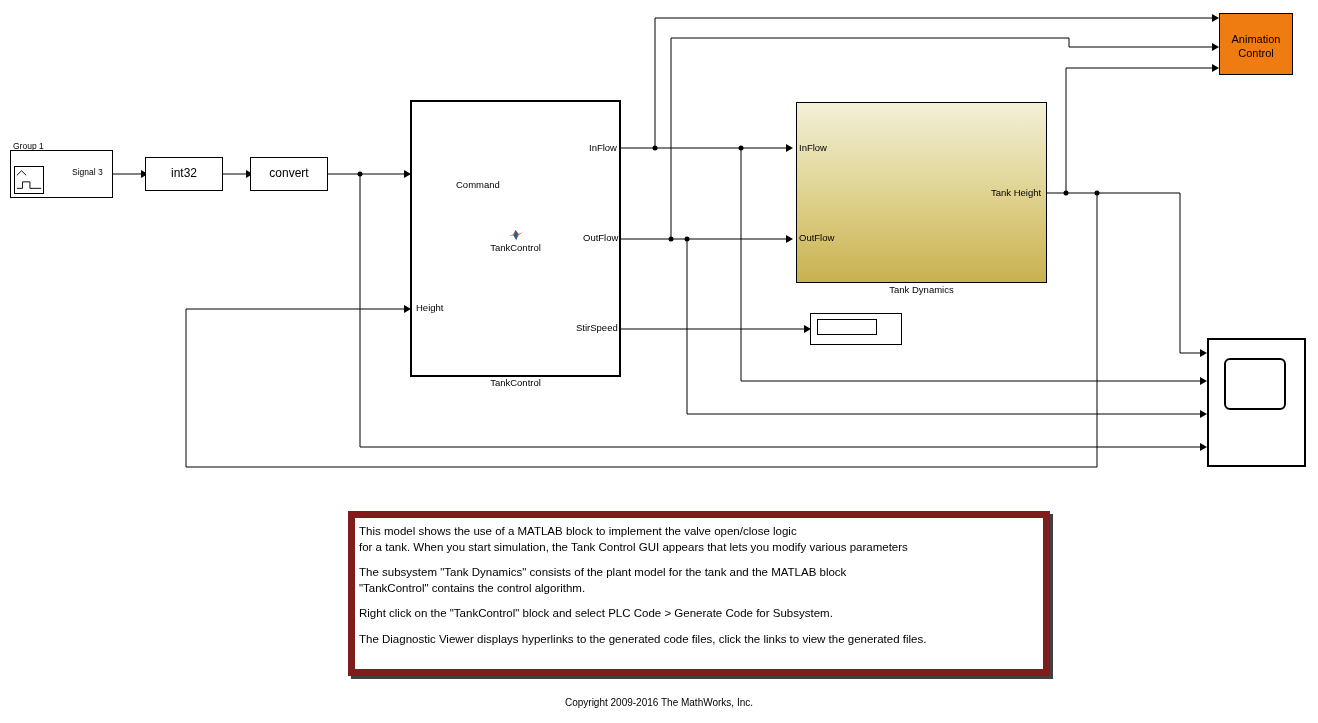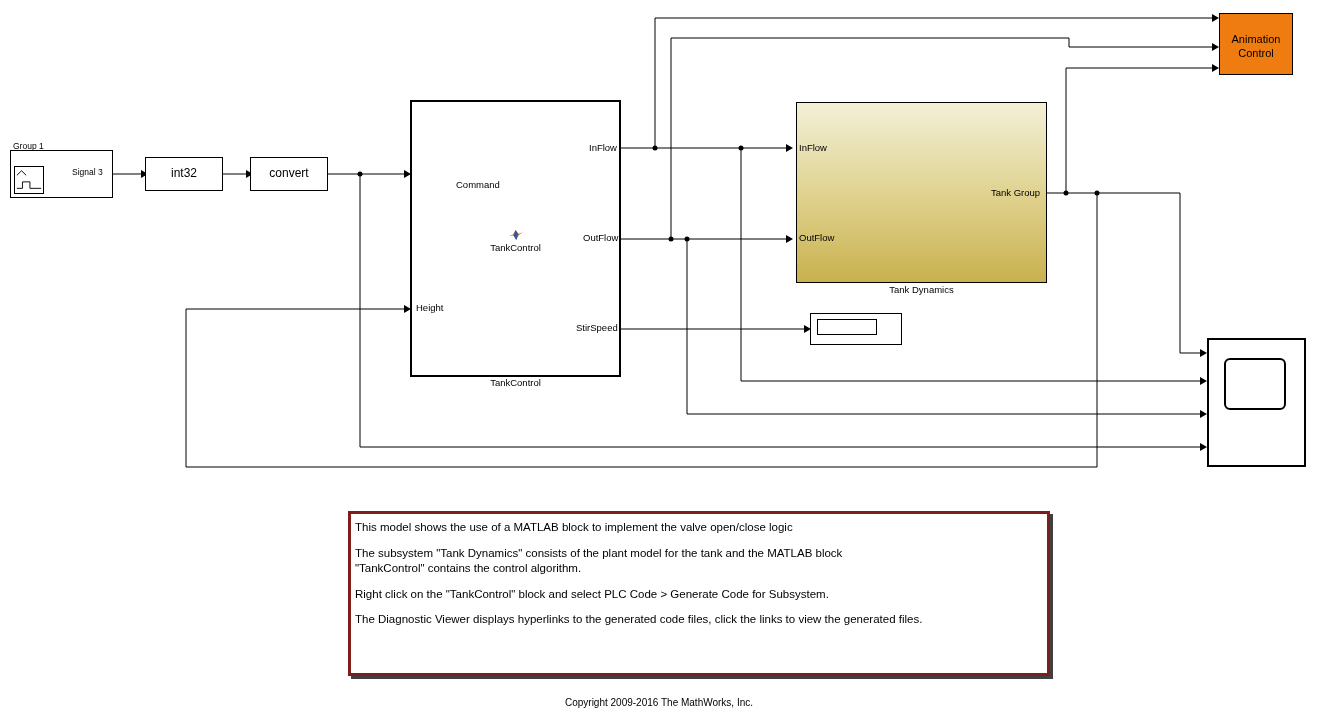--- a/index.html
+++ b/index.html
@@ -188,21 +188,21 @@
     background: #ffffff;
   }
   
   #annotation-box {
     position: absolute;
     left: 348px;
     top: 511px;
     width: 702px;
     height: 165px;
     background: #ffffff;
-    border: 3px solid #7f1d1d;
+    border: 7px solid #7f1d1d;
     box-sizing: border-box;
     box-shadow: 3px 3px 0 rgba(0,0,0,0.75);
     padding: 6px 4px 4px 4px;
   }
   #annotation-box p {
     margin: 0;
     font-size: 11.5px;
     line-height: 1.35;
     color: #000000;
     white-space: pre-wrap;
@@ -332,36 +332,37 @@
   <div class="lbl" id="tc-port-command">Command</div>
   <div class="lbl" id="tc-port-height">Height</div>
   <div class="lbl" id="tc-port-inflow">InFlow</div>
   <div class="lbl" id="tc-port-outflow">OutFlow</div>
   <div class="lbl" id="tc-port-stirspeed">StirSpeed</div>
 
   <div class="block" id="tankdynamics-block"></div>
   <div class="lbl lbl-center" id="td-caption">Tank Dynamics</div>
   <div class="lbl" id="td-port-inflow">InFlow</div>
   <div class="lbl" id="td-port-outflow">OutFlow</div>
-  <div class="lbl" id="td-port-tankheight">Tank Group</div>
+  <div class="lbl" id="td-port-tankheight">Tank Height</div>
 
   <div class="block" id="animation-block"></div>
   <div class="lbl lbl-center" id="animation-label">
     <span>Animation</span><br>
     <span>Control</span>
   </div>
 
   <div class="block" id="display-block"></div>
   <div id="display-inner"></div>
 
   <div class="block" id="scope-block"></div>
   <div id="scope-inner"></div>
 
   <div id="annotation-box">
     <p>This model shows the use of a MATLAB block to implement the valve open/close logic</p>
+    <p>for a tank. When you start simulation, the Tank Control GUI appears that lets you modify various parameters</p>
     <p class="spacer"></p>
     <p>The subsystem "Tank Dynamics" consists of the plant model for the tank and the MATLAB block</p>
     <p>"TankControl" contains the control algorithm.</p>
     <p class="spacer"></p>
     <p>Right click on the "TankControl" block and select PLC Code &gt; Generate Code for Subsystem.</p>
     <p class="spacer"></p>
     <p>The Diagnostic Viewer displays hyperlinks to the generated code files, click the links to view the generated files.</p>
   </div>
 
   <div id="copyright">Copyright 2009-2016 The MathWorks, Inc.</div>

